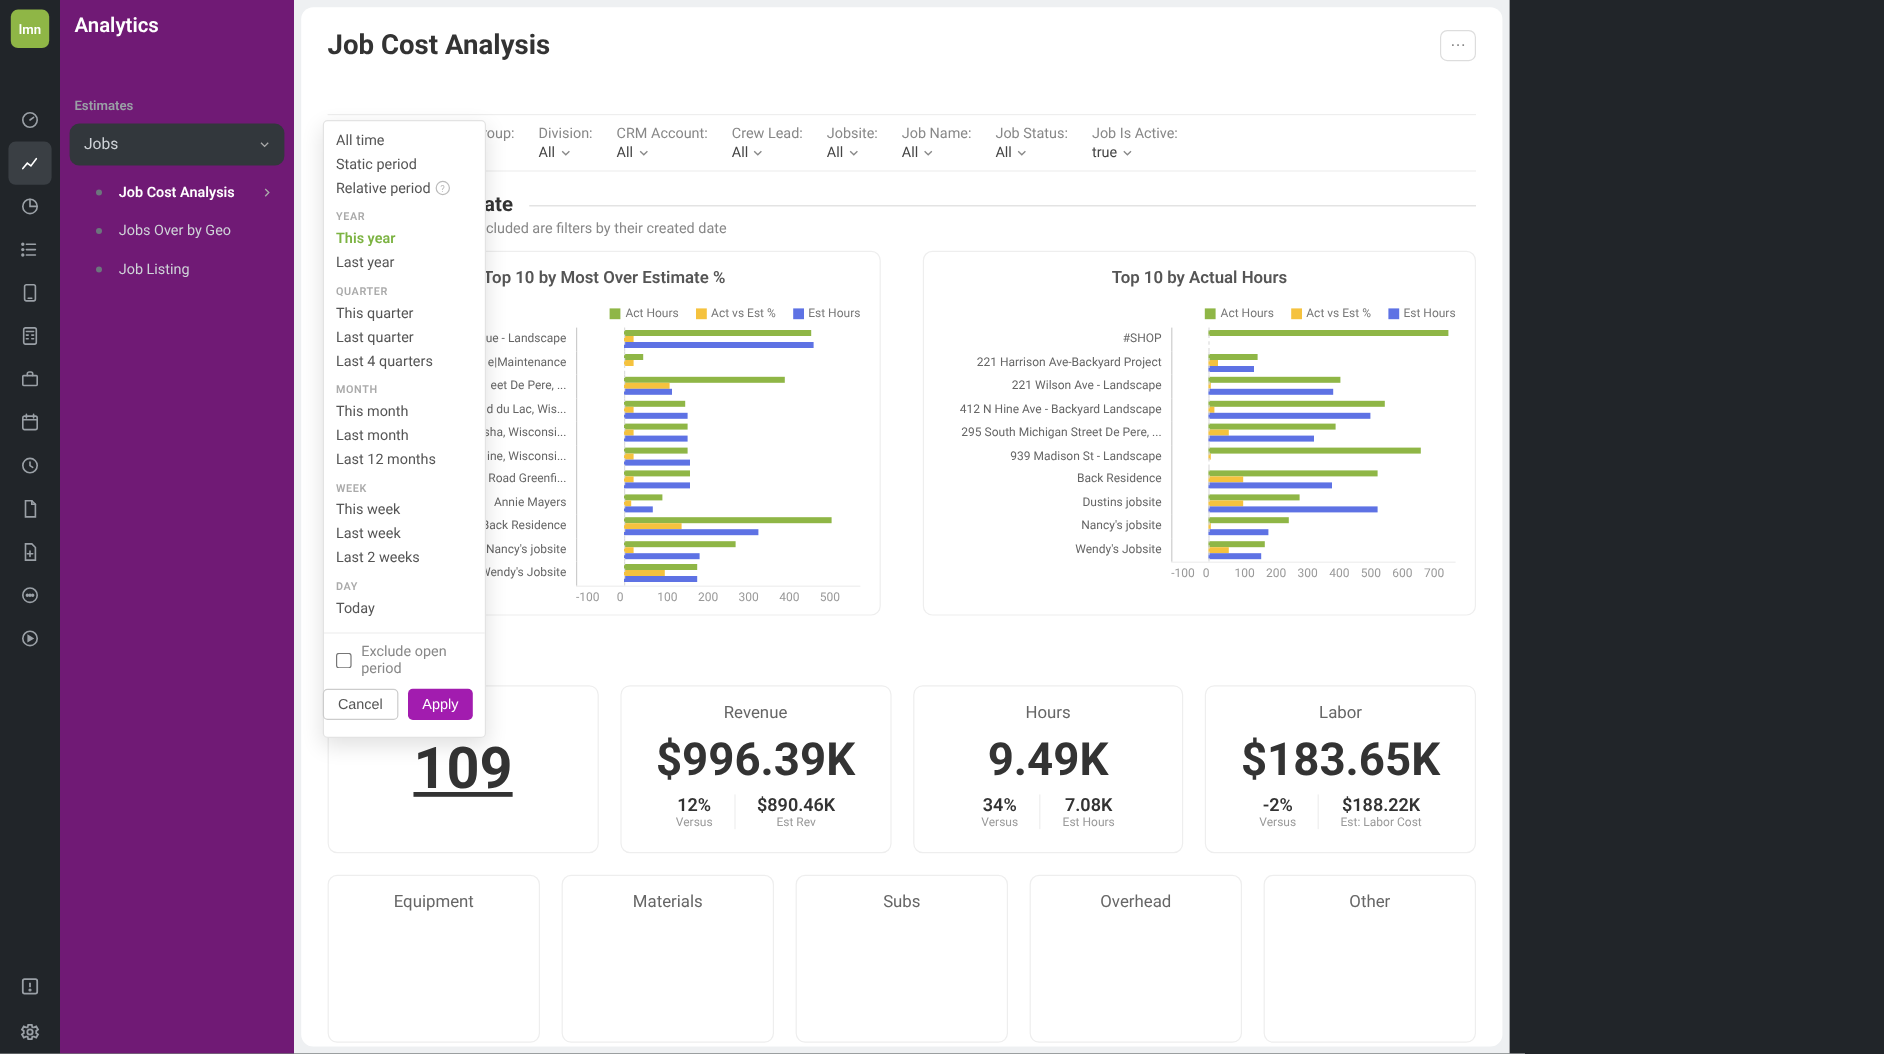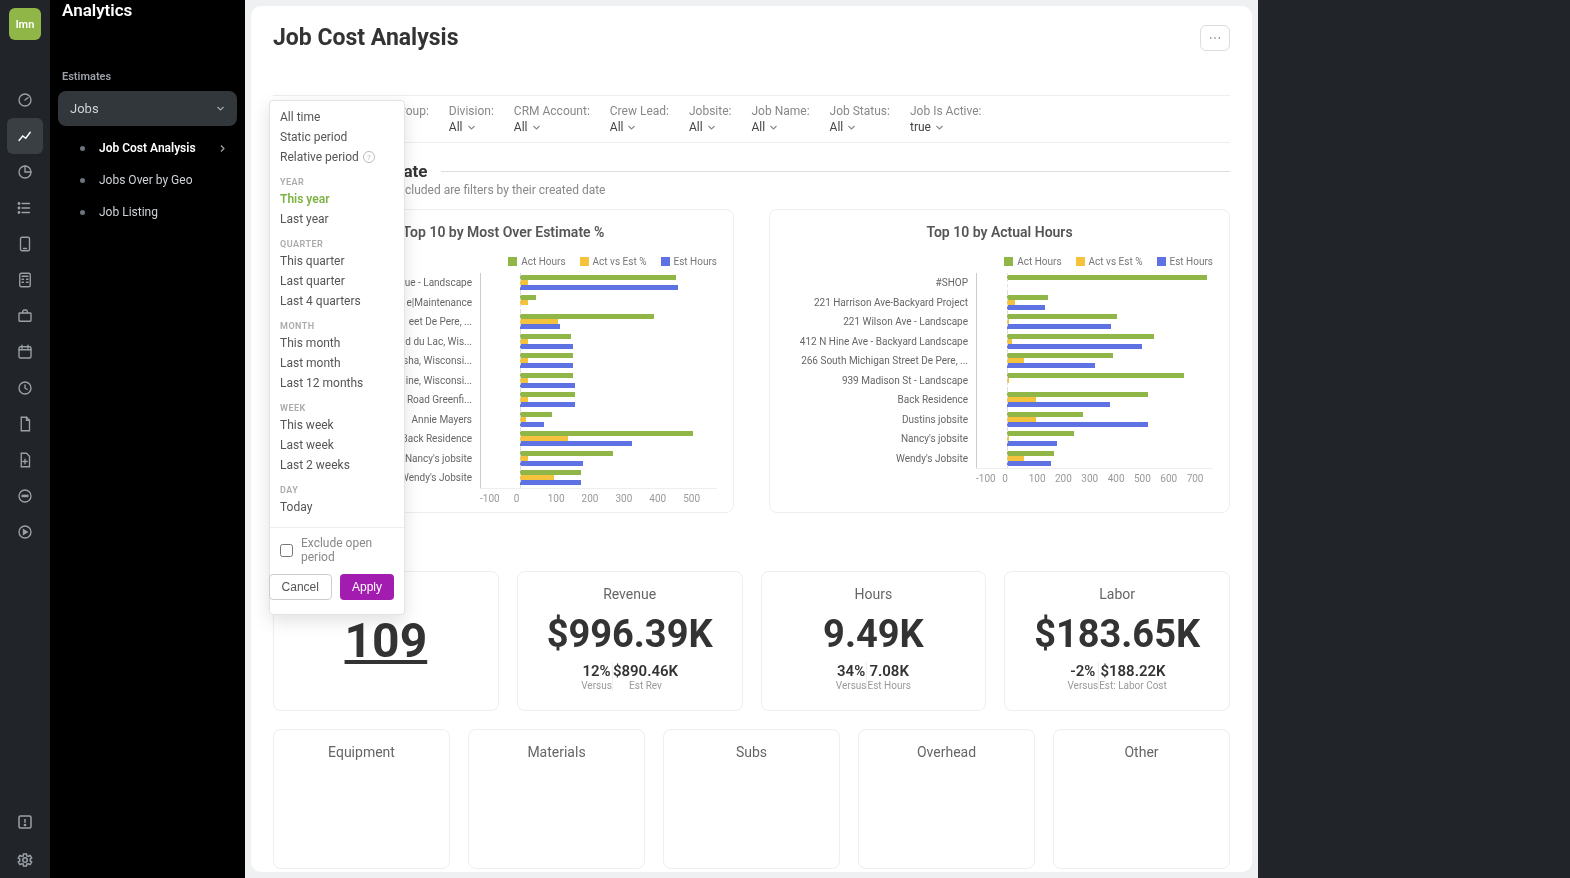--- a/index.html
+++ b/index.html
@@ -9,21 +9,21 @@
 
   
   .rail { width: 50px; background: #212529; display: flex; flex-direction: column; align-items: center; padding-top: 8px; gap: 2px; }
   .rail-logo { width: 32px; height: 32px; border-radius: 6px; background: #8fb646; color: #fff; font-size: 11px; font-weight: 600; display: flex; align-items: center; justify-content: center; margin-bottom: 40px; }
   .rail-icon { width: 36px; height: 36px; border-radius: 6px; color: #9aa0a6; display: flex; align-items: center; justify-content: center; cursor: pointer; }
   .rail-icon.active { background: #3a3f44; color: #fff; }
   .rail-spacer { flex: 1; }
   .rail svg { width: 18px; height: 18px; }
 
   
-  .sidebar { width: 195px; background: #000000; color: #cfd3d8; padding-top: 0; }
+  .sidebar { width: 195px; background: #701a75; color: #cfd3d8; padding-top: 12px; }
   .sidebar-title { font-size: 17px; font-weight: 600; color: #fff; padding: 0 12px 50px; }
   .side-label { font-size: 11px; color: #9aa0a6; padding: 0 12px 8px; font-weight: 600; }
   .side-parent { background: #32373c; border-radius: 8px; margin: 0 8px 6px; padding: 10px 12px; display: flex; justify-content: space-between; align-items: center; cursor: pointer; font-size: 13px; }
   .side-children { padding-left: 12px; }
   .side-child { display: flex; align-items: center; gap: 14px; padding: 9px 12px; cursor: pointer; font-size: 12px; color: #cfd3d8; border-radius: 6px; margin: 0 6px; }
   .side-child .dot { width: 5px; height: 5px; border-radius: 50%; background: #6c757d; }
   .side-child.current { color: #fff; font-weight: 600; justify-content: space-between; }
   .side-child.current .leftgrp { display: flex; align-items: center; gap: 14px; }
 
   
@@ -81,21 +81,21 @@
   .axis span { flex: 1; text-align: left; }
 
   
   .ov-head { display: flex; align-items: center; gap: 14px; margin: 8px 0 12px; }
   .ov-head h2 { font-size: 17px; font-weight: 700; }
   .ov-grid { display: grid; grid-template-columns: repeat(4,1fr); gap: 18px; }
   .ov-card { border: 1px solid #eee; border-radius: 8px; padding: 14px; text-align: center; min-height: 140px; }
   .ov-card .ov-title { font-size: 14px; color: #666; margin-bottom: 10px; }
   .ov-big { font-size: 38px; font-weight: 700; color: #333; }
   .ov-big.under { text-decoration: underline; font-size: 48px; }
-  .ov-sub { display: flex; justify-content: center; margin-top: 6px; }
+  .ov-sub { display: flex; justify-content: center; gap: 18px; margin-top: 6px; }
   .ov-subcol { }
   .ov-sub .v { font-size: 15px; font-weight: 600; color: #333; }
   .ov-sub .l { font-size: 10px; color: #999; }
   .ov-sep { width: 1px; background: #eee; }
 
   .chev { width: 9px; height: 9px; }
   .help-circ { width: 12px; height: 12px; border: 1px solid #bbb; border-radius: 50%; display: inline-flex; align-items: center; justify-content: center; font-size: 8px; color: #bbb; }
 </style>
 </head>
 <body>
@@ -534,21 +534,21 @@
                 <div class="barrow">
                   <div class="lbl">412 N Hine Ave - Backyard Landscape</div>
                   <div class="plot">
                     <div class="bar act" style="left:12.5%;width:62.5%"></div>
                     <div class="bar vs" style="left:12.5%;width:2.5%"></div>
                     <div class="bar est" style="left:12.5%;width:57.49999999999999%"></div>
                     <div style="position:absolute;left:12.5%;top:0;bottom:0;border-left:1px dashed #ddd"></div>
                   </div>
                 </div>
                 <div class="barrow">
-                  <div class="lbl">266 South Michigan Street De Pere, ...</div>
+                  <div class="lbl">295 South Michigan Street De Pere, ...</div>
                   <div class="plot">
                     <div class="bar act" style="left:12.5%;width:45%"></div>
                     <div class="bar vs" style="left:12.5%;width:7.5%"></div>
                     <div class="bar est" style="left:12.5%;width:37.5%"></div>
                     <div style="position:absolute;left:12.5%;top:0;bottom:0;border-left:1px dashed #ddd"></div>
                   </div>
                 </div>
                 <div class="barrow">
                   <div class="lbl">939 Madison St - Landscape</div>
                   <div class="plot">

